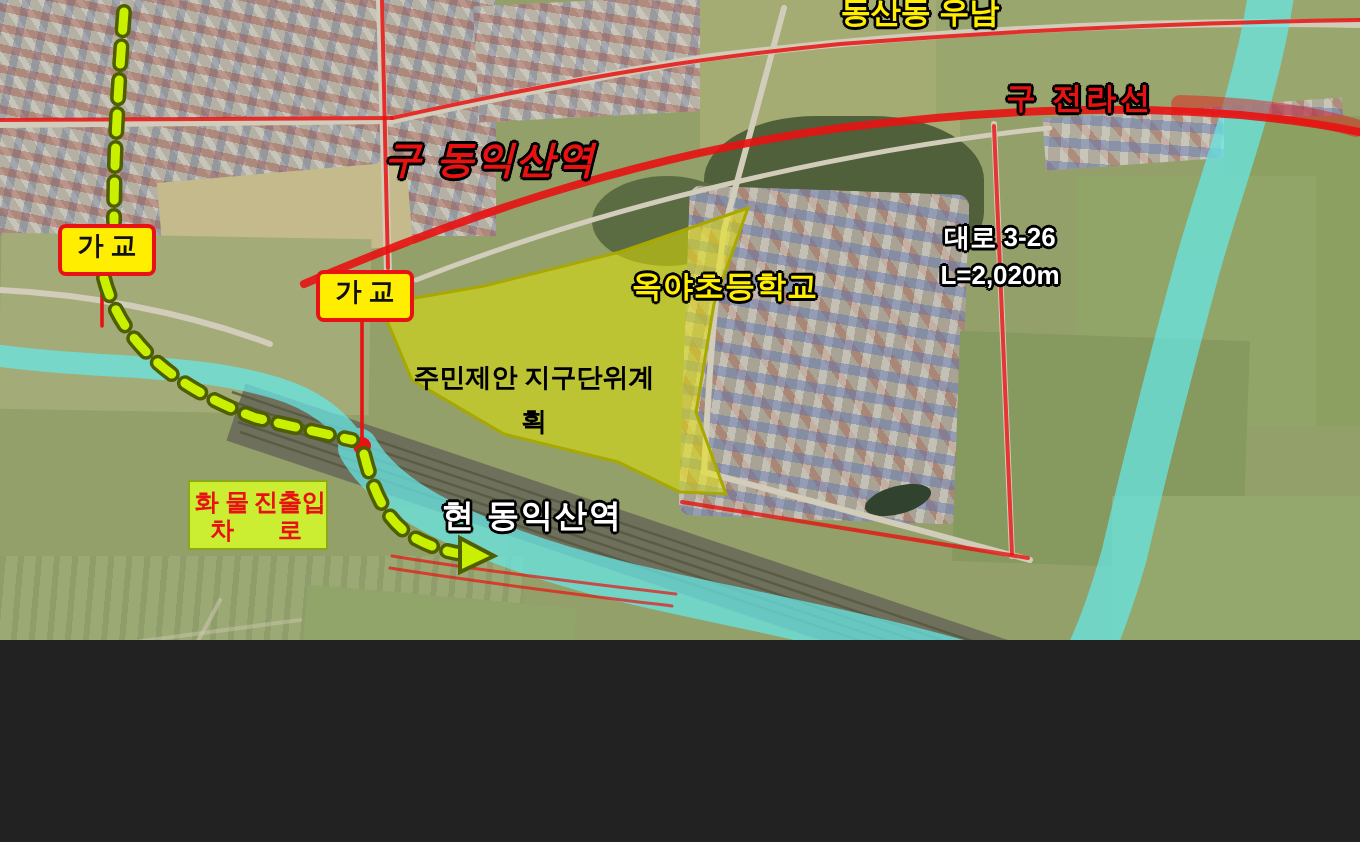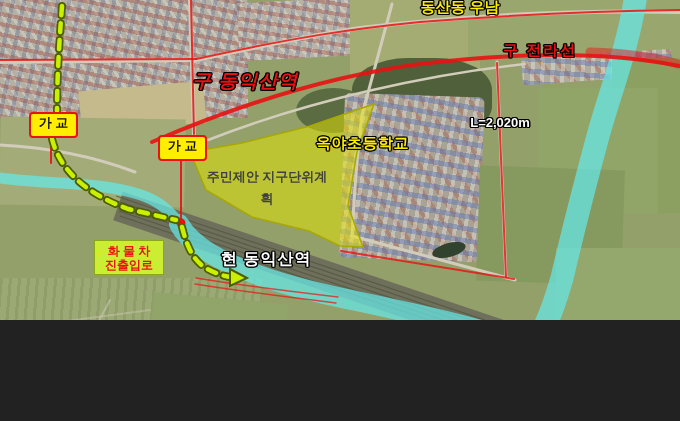--- a/index.html
+++ b/index.html
@@ -15,26 +15,26 @@
     repeating-linear-gradient(98deg, rgba(235,235,228,.4) 0 4px, transparent 4px 10px),
     repeating-linear-gradient(53deg, rgba(170,70,50,.3) 0 4px, transparent 4px 13px);}
   .rows{background-image:repeating-linear-gradient(95deg, rgba(30,40,10,.09) 0 3px, transparent 3px 9px);}
   svg.ov{position:absolute;left:0;top:0;}
   .lbl{position:absolute;font-weight:800;white-space:nowrap;line-height:1.15;}
   .ol{text-shadow:-1px -1px 0 #000,1px -1px 0 #000,-1px 1px 0 #000,1px 1px 0 #000,
       -1.4px 0 0 #000,1.4px 0 0 #000,0 -1.4px 0 #000,0 1.4px 0 #000;}
   .yellow{color:var(--highlight_yellow);}
   .redtx{color:var(--annotation_red);text-align:right;}
   .white{color:#ffffff;}
-  .black{color:#404040;}
+  .black{color:#000000;margin-top:12px;}
   .ctr{text-align:center;}
   .badge{position:absolute;display:flex;align-items:flex-start;justify-content:center;
      background:var(--highlight_yellow);border:2px solid var(--annotation_red);
      border-radius:4px;color:#101010;font-weight:800;font-size:13px;}
-  .fbadge{position:absolute;display:flex;flex-direction:column;align-items:center;justify-content:center;
+  .fbadge{position:absolute;display:flex;flex-direction:row;align-items:center;justify-content:center;
      background:var(--freight_box_bg);border:1px solid rgba(90,110,0,.55);
      color:var(--annotation_red);font-weight:800;font-size:12px;line-height:14px;text-align:center;}
 </style>
 </head>
 <body>
 
 <div class="map">
 
   <div>
     <div class="p urban" style="left:0;top:0;width:248px;height:118px;background-color:#b4b0a3;"></div>
@@ -141,20 +141,21 @@
   </div>
 
   <div class="lbl black ctr" style="left:192px;top:170px;width:150px;font-size:13px;">
     <div>주민제안 지구단위계</div>
     <div style="margin-top:7px;">획</div>
   </div>
 
   <div class="lbl yellow ol" style="left:316px;top:136px;font-size:15px;letter-spacing:.5px;font-family:Liberation Mono, monospace;">옥야초등학교</div>
 
   <div class="lbl white ol ctr" style="left:450px;top:112px;width:100px;font-size:13px;">
+    <div>대로 3-26</div>
     <div style="margin-top:4px;">L=2,020m</div>
   </div>
 
   <div class="fbadge" style="left:94px;top:240px;width:68px;height:33px;">
     <div>화 물 차</div>
     <div>진출입로</div>
   </div>
 
   <div class="lbl white ol" style="left:221px;top:250px;font-size:16px;letter-spacing:1px;">현 동익산역</div>
 

